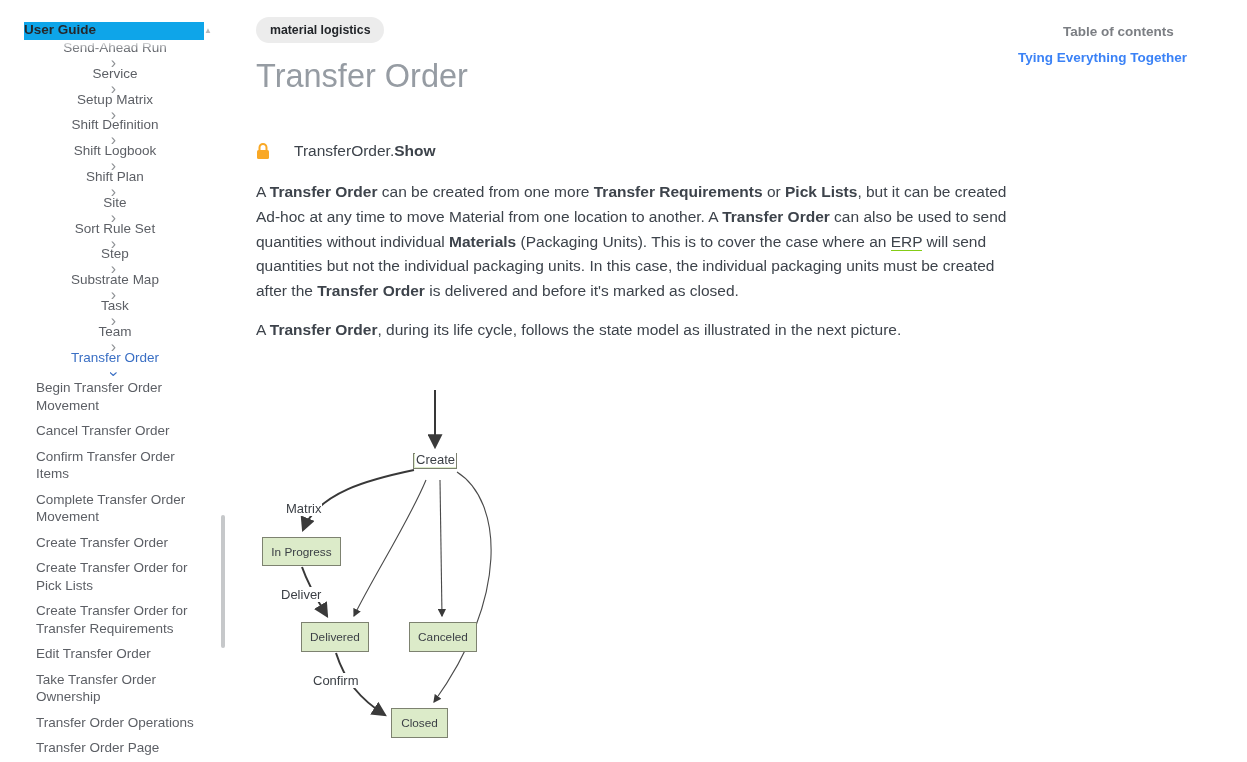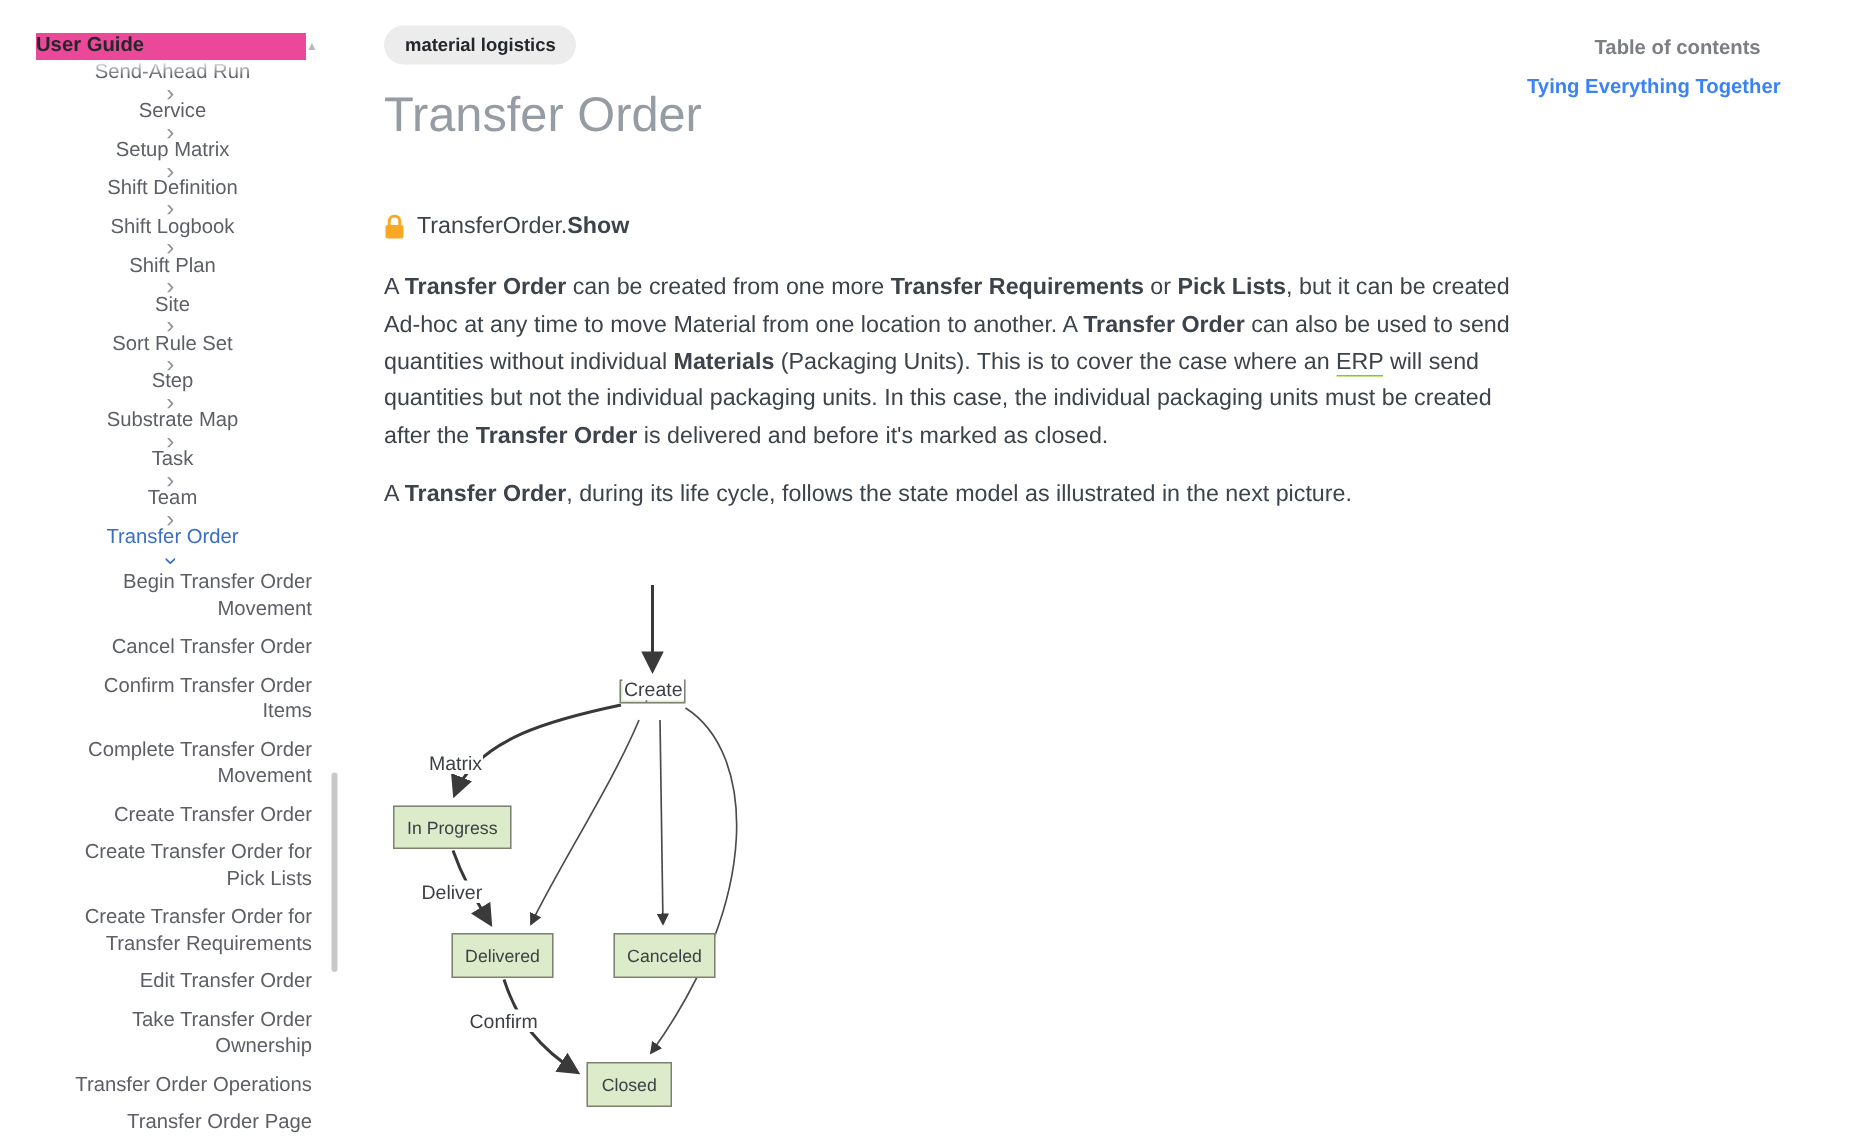--- a/index.html
+++ b/index.html
@@ -9,61 +9,61 @@
     font-family: "Liberation Sans", "DejaVu Sans", sans-serif;
     color: #3d434b;
     position: relative;
     overflow: hidden;
   }
 
   
   .sidebar { position: absolute; left: 0; top: 0; width: 232px; height: 762px; }
   .sidebar-title {
     position: absolute; left: 24px; top: 22px; z-index: 3;
-    width: 180px; background: #ec4899; padding-bottom: 3px;
+    width: 180px; background: #0ea5e9; padding-bottom: 3px;
     font-size: 13.5px; font-weight: bold; color: #25272b; cursor: pointer;
   }
   .scroll-indicator {
     position: absolute; right: 20px; top: 26px; z-index: 4;
     font-size: 8px; color: #b6b9bd;
   }
   .fade-top {
     position: absolute; left: 0; top: 37px; width: 212px; height: 14px; z-index: 2;
     background: linear-gradient(#ffffff 20%, rgba(255,255,255,0));
   }
   .nav-list { position: absolute; left: 24px; top: 40px; width: 182px; }
   .nav-item {
     height: 25.8px; display: flex; align-items: center; justify-content: space-between;
     font-size: 13.5px; color: #5c5f65; cursor: pointer; white-space: nowrap; flex-direction: column;
   }
   .nav-item .chev { color: #8f9296; font-size: 16px; line-height: 1; padding-right: 3px; }
   .nav-item.active { color: #3a6fc4; }
   .nav-item.active .chev { color: #3a6fc4; transform: rotate(90deg); padding-right: 0; padding-top: 2px; }
-  .sub-list { margin-top: 4px; width: 184px; padding-left: 12px; text-align: right; }
+  .sub-list { margin-top: 4px; width: 184px; padding-left: 12px; }
   .sub-item { font-size: 13.5px; line-height: 17.5px; color: #5c5f65; margin-bottom: 8px; width: 172px; cursor: pointer; }
   .scrollbar-thumb {
     position: absolute; left: 221px; top: 515px; width: 4px; height: 133px;
     background: #c6c8ca; border-radius: 2px; cursor: pointer;
   }
 
   
   .main { position: absolute; left: 256px; top: 0; width: 765px; height: 762px; }
   .tag-chip {
     position: absolute; left: 0; top: 17px;
     background: #ececec; border-radius: 13px; padding: 6px 14px;
     font-size: 12.3px; font-weight: bold; color: #23262a; cursor: pointer;
   }
   .page-title {
     position: absolute; left: 0; top: 58px;
     font-size: 32.5px; font-weight: 300; color: #96"0"; 
   }
   .page-title { color: #969ca3; }
   .api-line {
     position: absolute; left: 0; top: 142px;
-    display: flex; align-items: center; gap: 8px; font-size: 15.5px; color: #3d434b;
+    display: flex; align-items: center; gap: 24px; font-size: 15.5px; color: #3d434b;
   }
   .api-line strong { font-weight: bold; }
   .lock-icon { display: inline-flex; }
   .para { position: absolute; left: 0; width: 755px; font-size: 15.5px; line-height: 24.8px; color: #3d434b; }
   .para strong { font-weight: bold; }
   .para .u { border-bottom: 1px solid #84cc16; }
   .p1 { top: 180px; }
   .p2 { top: 318px; }
 
   

